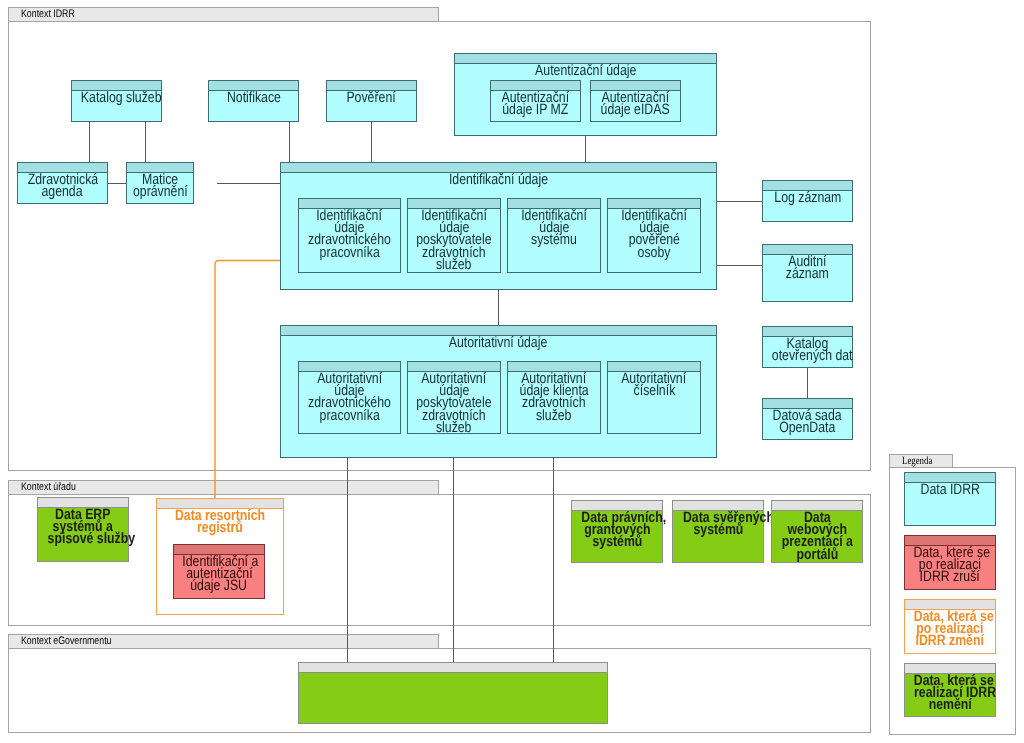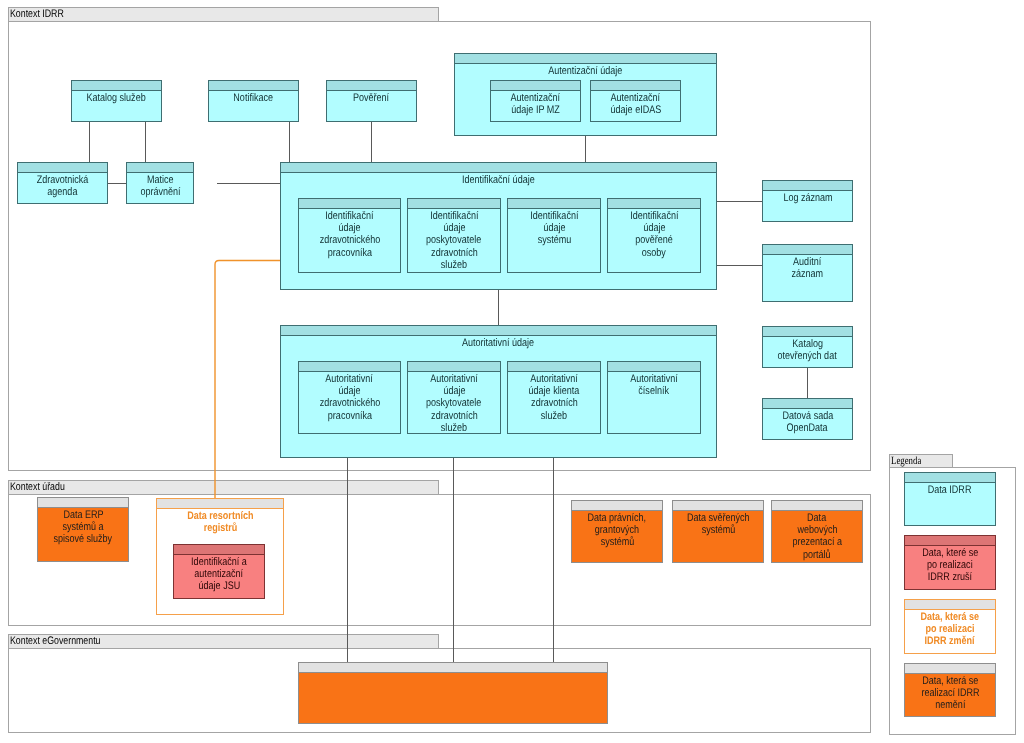--- a/index.html
+++ b/index.html
@@ -7,41 +7,41 @@
   body{width:1024px;height:743px;background:#ffffff;
        font-family:"Liberation Sans",sans-serif;overflow:hidden;
        -webkit-font-smoothing:antialiased;text-rendering:geometricPrecision;}
   #stage{position:relative;width:1024px;height:743px;}
   .abs{position:absolute;box-sizing:border-box;}
 
   
   .frame{border:1px solid #a4a4a4;background:transparent;}
   .frametab{border:1px solid #a4a4a4;border-bottom:none;background:#e8e8e8;
             font-size:11px;color:#000;line-height:1;display:flex;align-items:center;
-            padding-left:1px;padding-bottom:1px;overflow:hidden;box-sizing:border-box;}
+            padding-left:12px;padding-bottom:1px;overflow:hidden;box-sizing:border-box;}
   .frametab>span{display:inline-block;transform:scaleX(0.8) translateZ(0);transform-origin:left center;
             white-space:nowrap;}
 
   
   .node{border:1px solid #3f6e71;background:#b2fdff;}
   .node>.hd{height:10px;background:#a2e0e3;border-bottom:1px solid #3f6e71;box-sizing:border-box;}
   .node>.bd{position:absolute;left:0;right:0;top:10px;bottom:0;display:flex;
             align-items:flex-start;justify-content:center;}
-  .lbl{text-align:center;font-size:11px;color:#102e30;line-height:12.2px;padding-top:1px;
+  .lbl{text-align:center;font-size:15px;color:#102e30;line-height:12.2px;padding-top:1px;
        width:100%;}
   .lbl>span{display:inline-block;transform:scaleX(0.82) translateZ(0);white-space:nowrap;}
   .node.ctr>.bd{align-items:flex-start;}
 
   
   .node.red{border-color:#7d3232;background:#f88080;}
   .node.red>.hd{background:#dd7575;border-bottom-color:#7d3232;}
   .node.red .lbl{color:#2a0505;}
 
   
-  .node.gray{border:1px solid #8e8e8e;background:#f97316;}
+  .node.gray{border:1px solid #8e8e8e;background:#84cc16;font-weight:bold;}
   .node.gray>.hd{background:#e2e2e2;border-bottom:1px solid #8e8e8e;}
   .node.gray .lbl{color:#1c1c1c;}
 
   
   .node.orange{border:1px solid #f5a04a;background:#ffffff;}
   .node.orange>.hd{background:#e2e2e2;border-bottom:1px solid #f5a04a;}
   .node.orange .lbl{color:#f08b26;font-weight:bold;}
 
   svg.lines{position:absolute;left:0;top:0;width:1024px;height:743px;z-index:2;}
   .frame,.frametab{z-index:1;}

